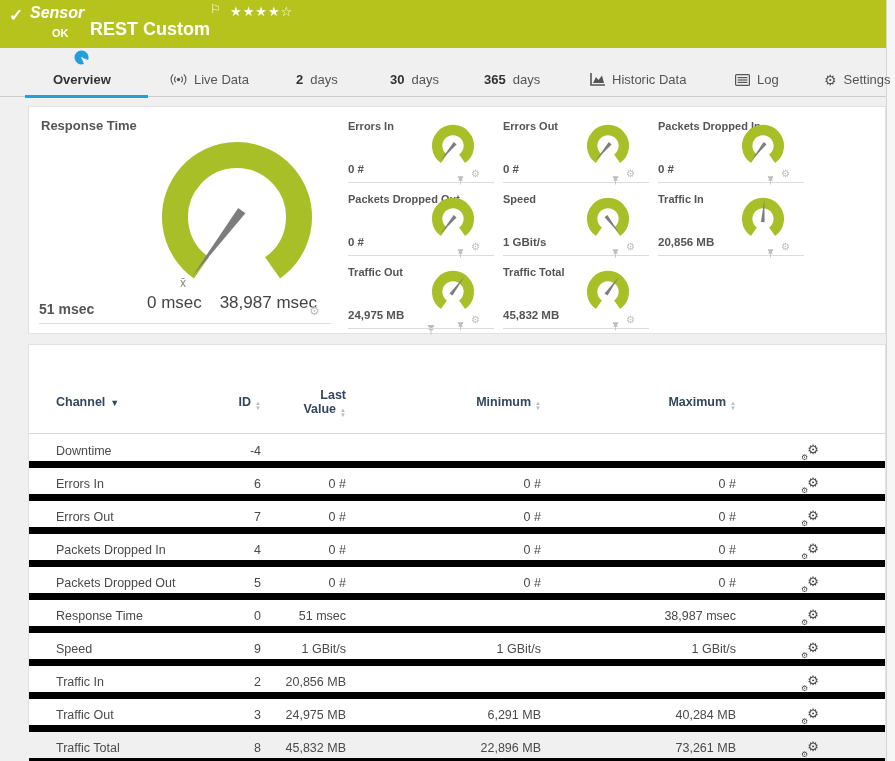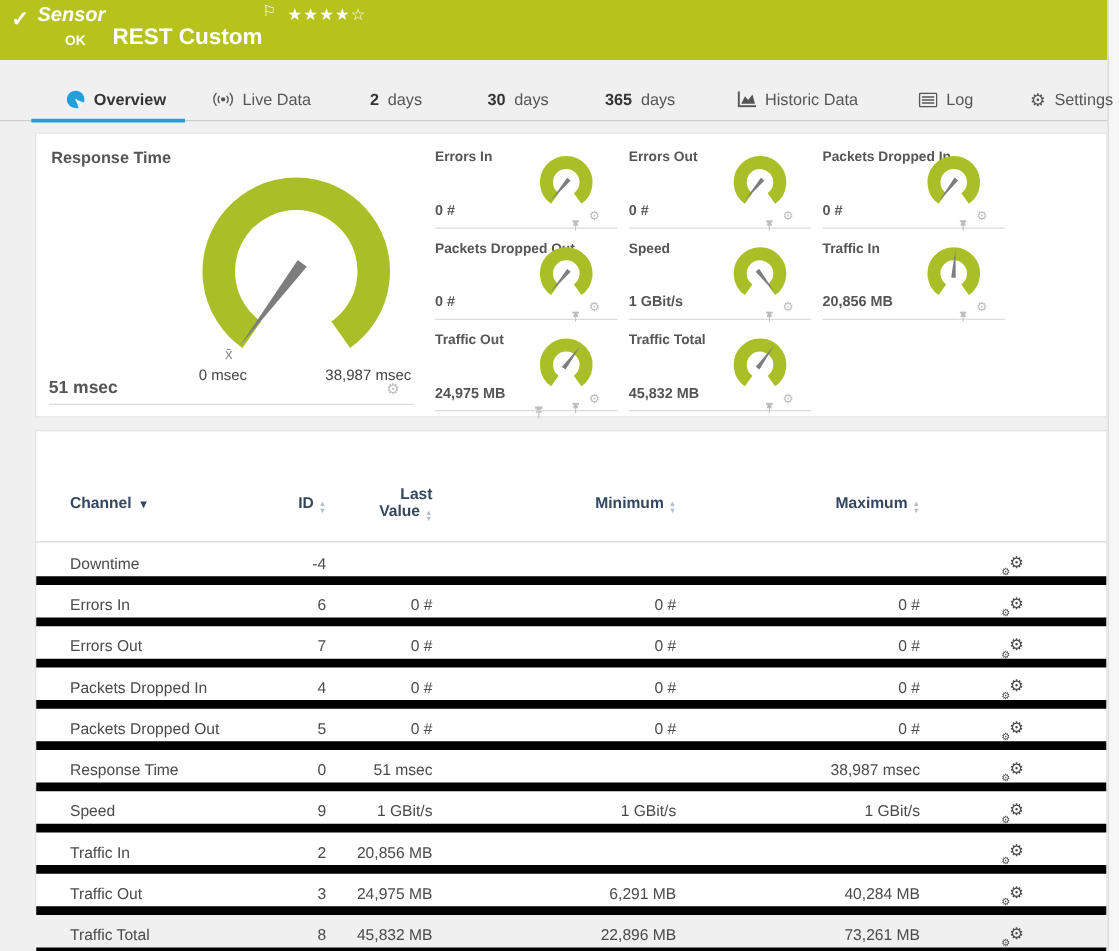--- a/index.html
+++ b/index.html
@@ -15,32 +15,32 @@
   .sensor-header .title{ position:absolute; left:90px; top:3px; font-size:18px; font-weight:bold;margin-top:16px; }
   .sensor-header .flag{ position:absolute; left:210px; top:2px; font-size:12px; }
   .sensor-header .stars{ position:absolute; left:230px; top:4px; font-size:13px; letter-spacing:1px; }
   .sensor-header .status{ position:absolute; left:52px; top:27px; font-size:11px; font-weight:bold; }
   
   .scroll-strip{ position:absolute; left:886px; top:0; width:9px; height:761px; background:#f6f6f6; border-left:1px solid #d5d5d5; }
   
   .tabbar{ position:absolute; left:0; top:48px; width:886px; height:49px; border-bottom:1px solid #cccccc; }
   .tab{ position:absolute; bottom:9px; display:flex; align-items:center; gap:7px; font-size:13px; color:#555; cursor:pointer; white-space:nowrap; }
   .tab .num{ font-weight:bold; color:#333; }
-  .tab.active{ color:#333; font-weight:bold; }
+  .tab.active{ color:#333; font-weight:bold;flex-direction:column; }
   .tab-underline{ position:absolute; left:25px; bottom:-2px; width:123px; height:3px; background:#239fdb; }
   .tab .glyph{ font-size:14px; color:#555; line-height:1; }
   
   .panel{ position:absolute; left:28px; background:#ffffff; border:1px solid #e2e2e2; }
   .gauge-panel{ top:106px; width:858px; height:228px; }
   .table-panel{ top:344px; width:858px; height:384px; }
   
   .main-cell{ position:absolute; left:0; top:0; width:312px; height:228px; }
   .main-cell .cell-title{ position:absolute; left:12px; top:11px; font-size:13px; font-weight:bold; color:#555; }
   .main-cell svg{ position:absolute; left:118px; top:20px; }
-  .main-minmax{ position:absolute; left:130px; top:186px; width:170px; display:flex; justify-content:space-between; font-size:12px; color:#444; }
+  .main-minmax{ position:absolute; left:118px; top:186px; width:170px; display:flex; justify-content:space-between; font-size:17px; color:#444; }
   .main-value{ position:absolute; left:10px; top:194px; font-size:14px; font-weight:bold; color:#555; }
   .cell-icons{ position:absolute; display:flex; align-items:center; gap:3px; }
   .main-cell .cell-icons{ left:280px; top:198px; }
   .gear-sm{ font-size:12px; color:#bdbdbd; line-height:1; cursor:pointer; }
   .main-rule{ position:absolute; left:10px; top:216px; width:292px; height:1px; background:#dddddd; }
   
   .sg-cell{ position:absolute; width:146px; height:70px; border-bottom:1px solid #dcdcdc; }
   .sg-cell .cell-title{ position:absolute; left:0; top:7px; font-size:11px; font-weight:bold; color:#555; white-space:nowrap; }
   .sg-cell .sg-value{ position:absolute; left:0; bottom:7px; font-size:11.5px; font-weight:bold; color:#555; }
   .sg-cell svg{ position:absolute; right:16px; top:7px; }

